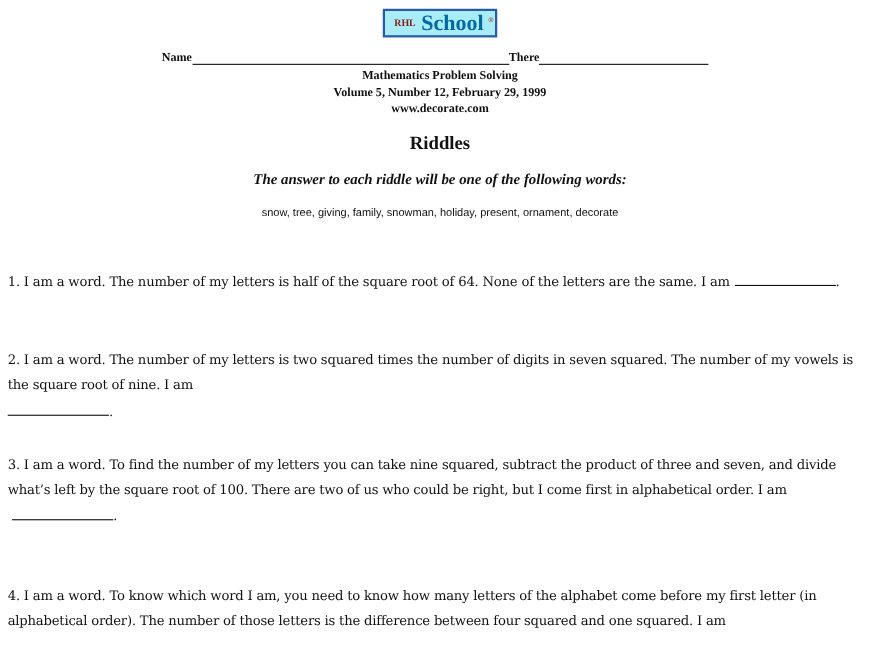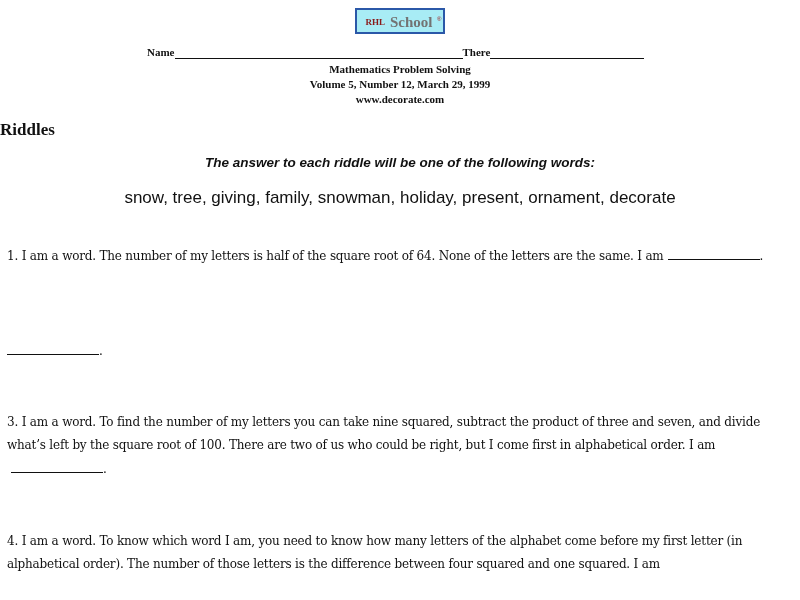--- a/index.html
+++ b/index.html
@@ -3,28 +3,28 @@
 <meta charset="utf-8">
 <style>
   html, body { margin: 0; padding: 0; background: #ffffff; }
   body { width: 800px; height: 600px; overflow: hidden; position: relative; color: #111; }
   .logo-wrap { position: absolute; top: 8px; left: 0; width: 800px; text-align: center; }
   .logo {
     display: inline-block; background: #a8ecf5; border: 2px solid #2b58a8;
     padding: 1px 10px 1px 8px; position: relative; line-height: 20px; height: 20px;
   }
   .logo .rhl { font-family: "Liberation Serif", serif; font-weight: bold; font-size: 9px; color: #8a1a1a; margin-right: 5px; vertical-align: middle; }
-  .logo .school { font-family: "Liberation Serif", serif; font-weight: bold; font-size: 15px; color: #737373; vertical-align: middle; }
+  .logo .school { font-family: "Liberation Serif", serif; font-weight: bold; font-size: 20px; color: #0369a1; vertical-align: middle; }
   .logo .tm { position: absolute; top: -1px; right: 1px; font-size: 6px; color: #a01818; font-family: "Liberation Sans", sans-serif; }
   .header { position: absolute; left: 0; width: 800px; text-align: center; font-family: "Liberation Serif", serif; font-weight: bold; font-size: 11px; line-height: 15px; }
   .name-row { position: absolute; top: 46px; left: 147px; font-family: "Liberation Serif", serif; font-weight: bold; font-size: 11px; display: flex; }
   .blank-line { display: inline-block; border-bottom: 1px solid #111; height: 12px; }
-  .title { position: absolute; top: 120px; left: 0; width: 800px; text-align: left; font-family: "Liberation Serif", serif; font-weight: bold; font-size: 17px; }
-  .subtitle { position: absolute; top: 155px; left: 0; width: 800px; text-align: center; font-family: Liberation Sans, sans-serif; font-weight: bold; font-style: italic; font-size: 13.5px; }
-  .words { position: absolute; top: 188px; left: 0; width: 800px; text-align: center; font-family: "Liberation Sans", sans-serif; font-size: 17px; }
+  .title { position: absolute; top: 120px; left: 0; width: 800px; text-align: center; font-family: "Liberation Serif", serif; font-weight: bold; font-size: 17px; }
+  .subtitle { position: absolute; top: 155px; left: 0; width: 800px; text-align: center; font-family: Liberation Serif, serif; font-weight: bold; font-style: italic; font-size: 13.5px; }
+  .words { position: absolute; top: 188px; left: 0; width: 800px; text-align: center; font-family: "Liberation Sans", sans-serif; font-size: 10px; }
   .riddle { position: absolute; left: 7px; width: 790px; font-family: "DejaVu Serif", serif; font-size: 12px; line-height: 23px; letter-spacing: -0.2px; }
   .ans { display: inline-block; width: 92px; border-bottom: 1px solid #111; height: 15px; vertical-align: baseline; margin-left: 4px; }
 </style>
 </head>
 <body>
 
 <div class="logo-wrap">
   <div class="logo">
     <span class="rhl">RHL</span><span class="school">School</span>
     <span class="tm">®</span>
@@ -32,33 +32,33 @@
 </div>
 
 <div class="name-row">
   <span>Name</span>
   <span class="blank-line" style="width:288px"></span>
   <span>There</span>
   <span class="blank-line" style="width:154px"></span>
 </div>
 
 <div class="header" style="top:62px">Mathematics Problem Solving</div>
-<div class="header" style="top:77px">Volume 5, Number 12, March 29, 1999</div>
+<div class="header" style="top:77px">Volume 5, Number 12, February 29, 1999</div>
 <div class="header" style="top:92px">www.decorate.com</div>
 
 <div class="title">Riddles</div>
 <div class="subtitle">The answer to each riddle will be one of the following words:</div>
 <div class="words">snow, tree, giving, family, snowman, holiday, present, ornament, decorate</div>
 
 <div class="riddle" style="top:244px">
   <span>1. I am a word. The number of my letters is half of the square root of 64. None of the letters are the same. I am</span><span class="ans"></span><span>.</span>
 </div>
 
 <div class="riddle" style="top:316px">
-  <br><span class="ans" style="margin-left:0"></span><span>.</span>
+  <span>2. I am a word. The number of my letters is two squared times the number of digits in seven squared. The number of my vowels is the square root of nine. I am</span><br><span class="ans" style="margin-left:0"></span><span>.</span>
 </div>
 
 <div class="riddle" style="top:411px">
   <span>3. I am a word. To find the number of my letters you can take nine squared, subtract the product of three and seven, and divide what’s left by the square root of 100. There are two of us who could be right, but I come first in alphabetical order. I am</span><span class="ans"></span><span>.</span>
 </div>
 
 <div class="riddle" style="top:530px">
   <span>4. I am a word. To know which word I am, you need to know how many letters of the alphabet come before my first letter (in alphabetical order). The number of those letters is the difference between four squared and one squared. I am</span>
 </div>
 

